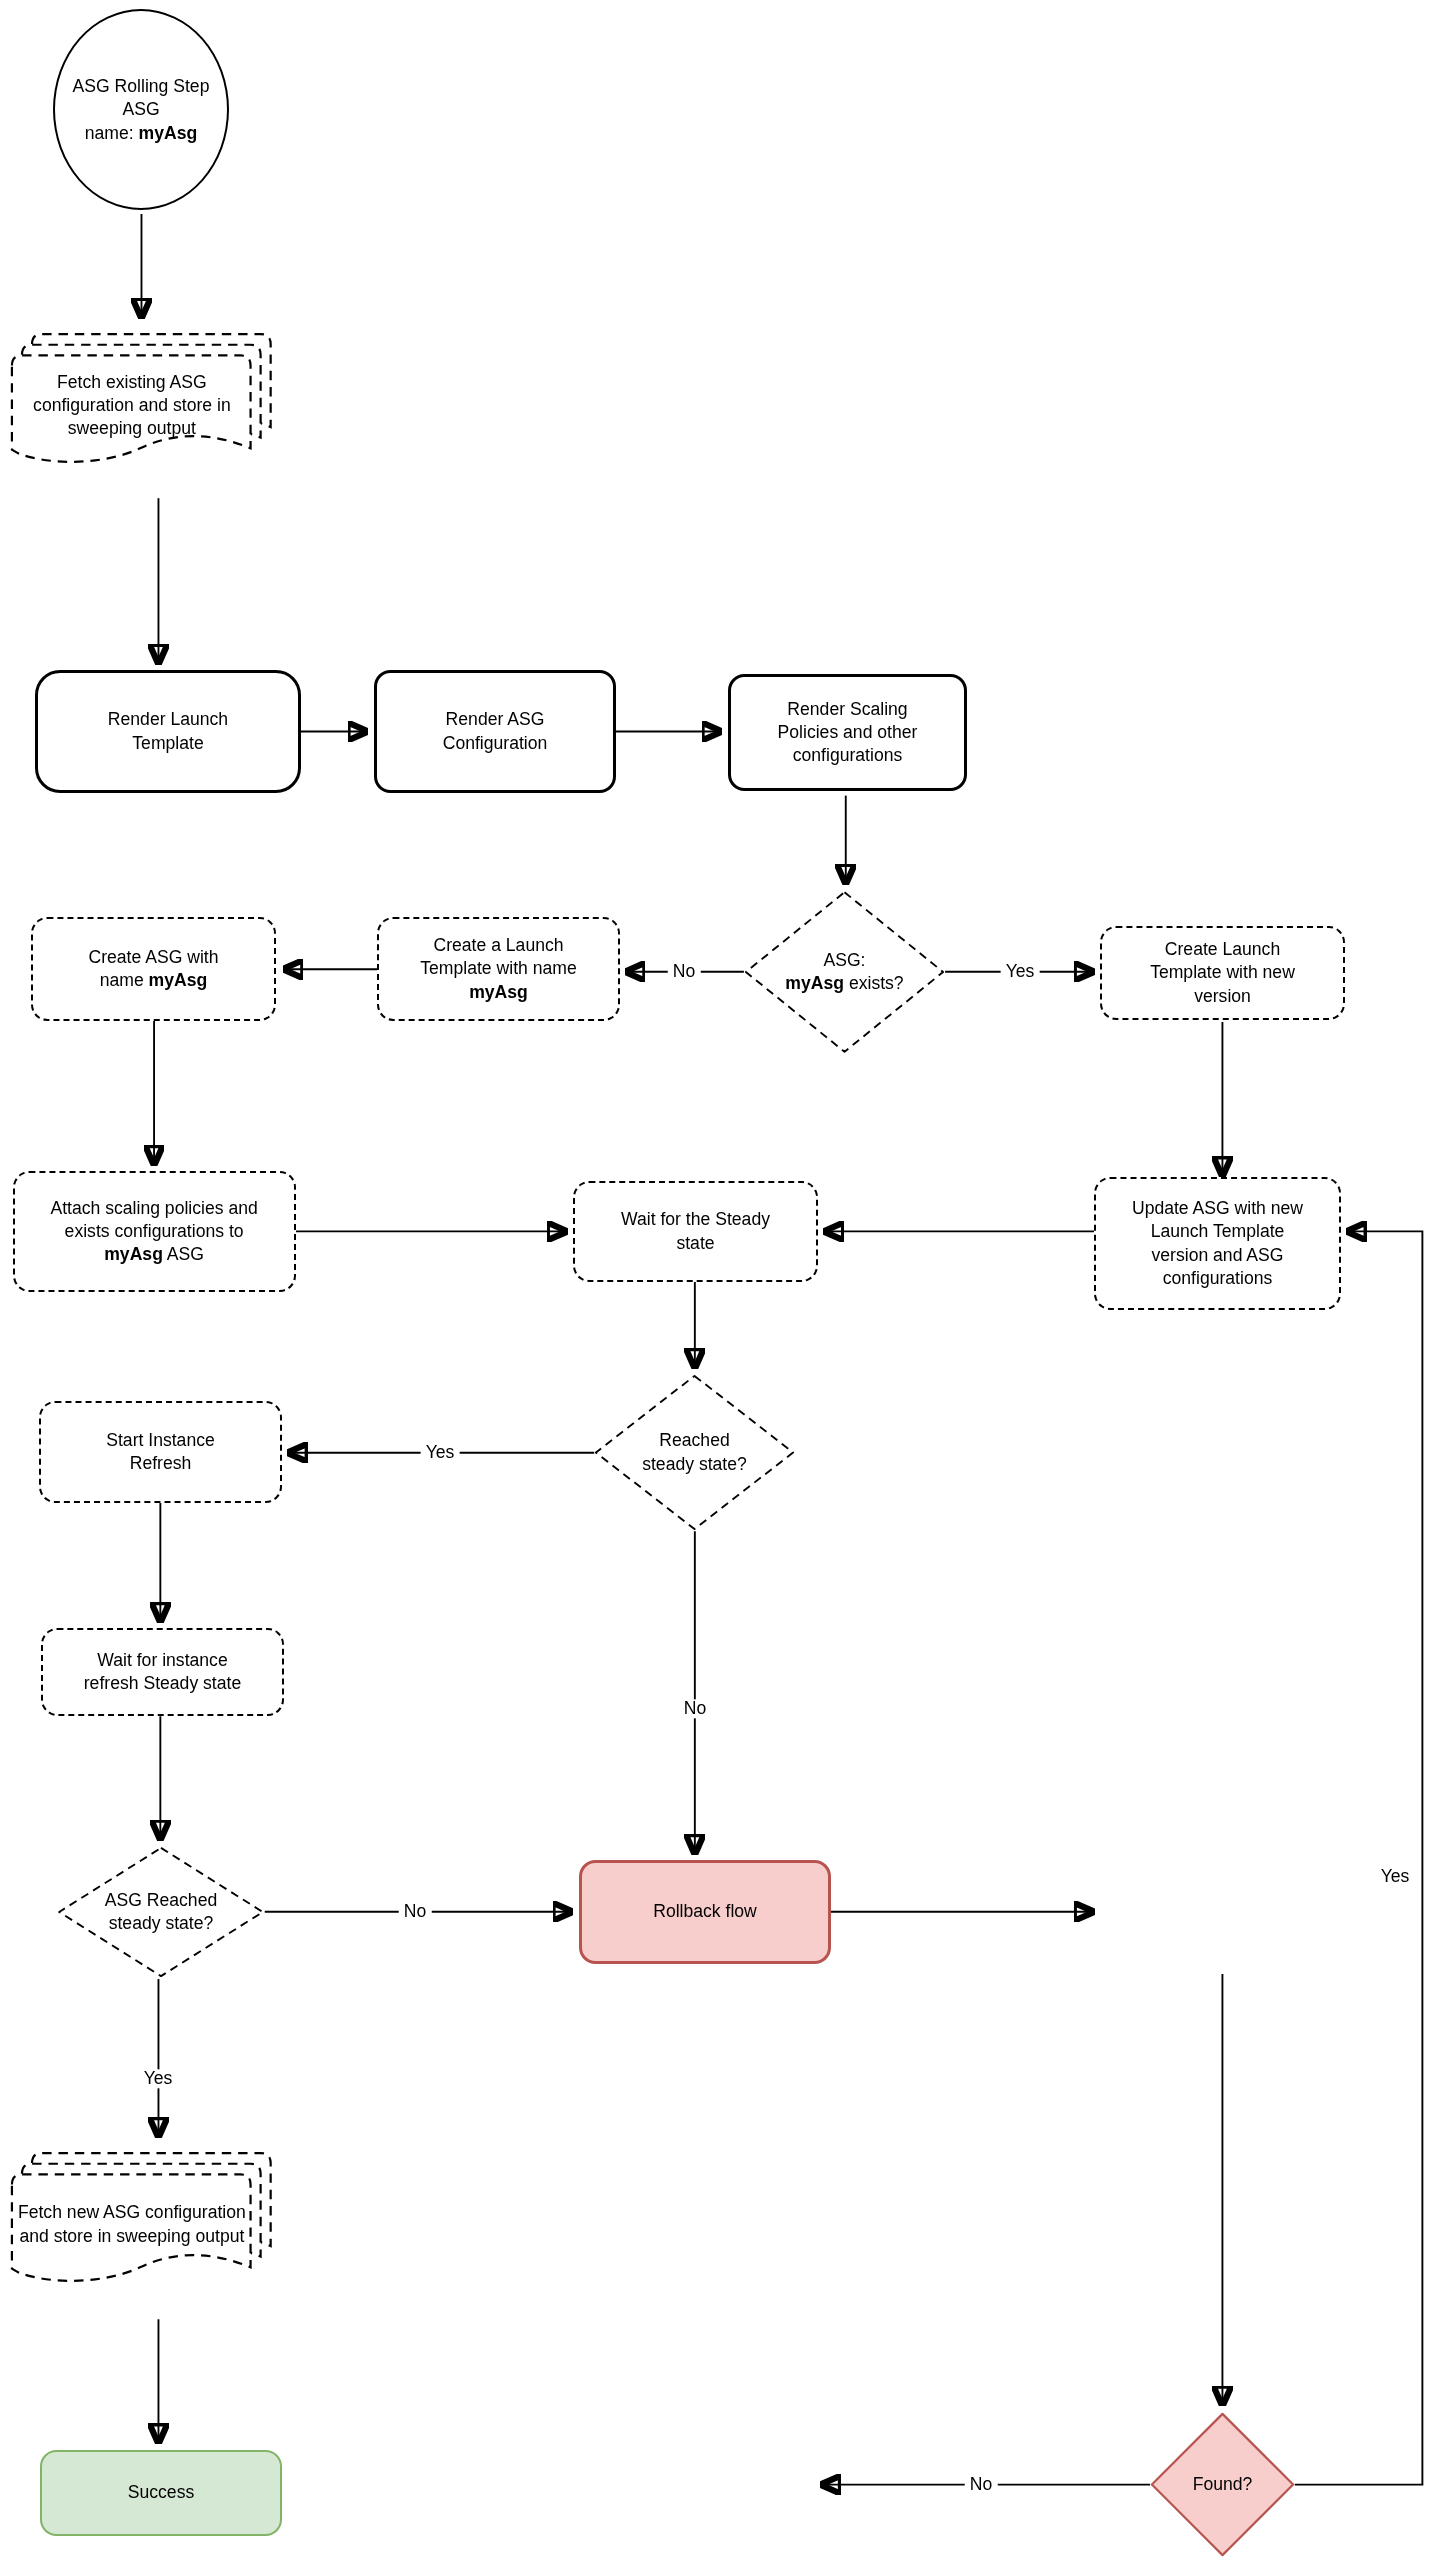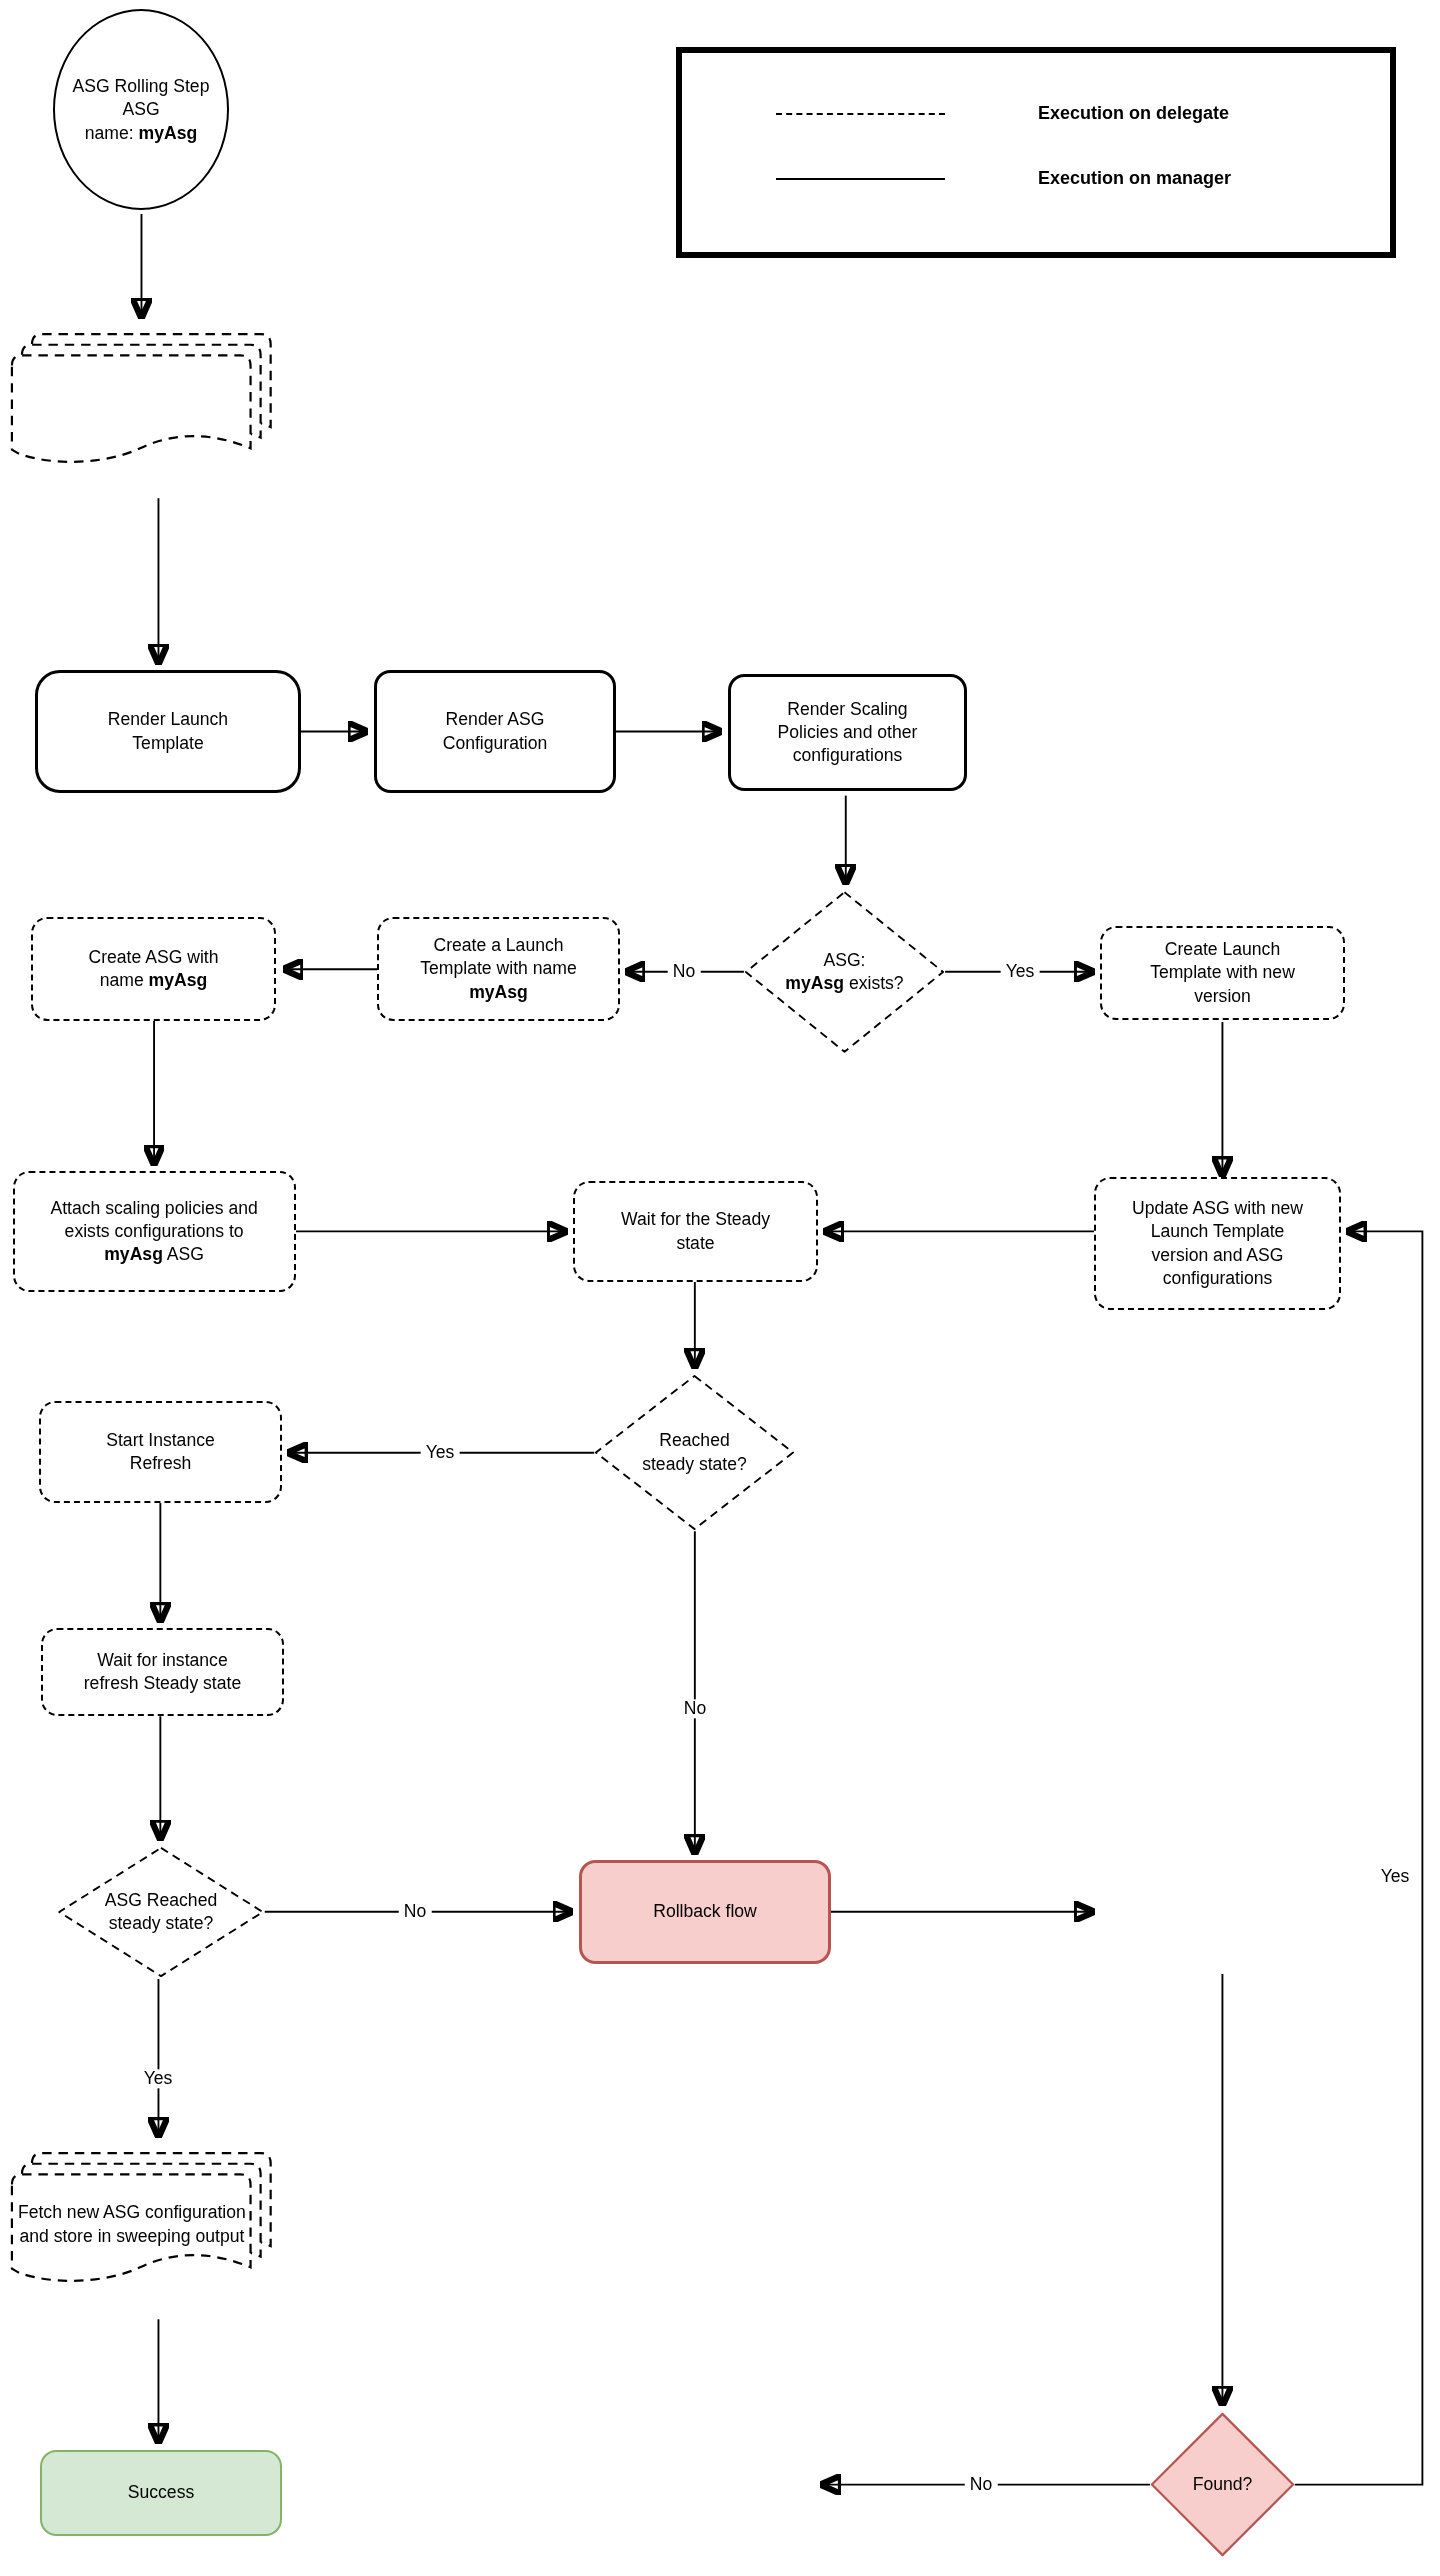--- a/index.html
+++ b/index.html
@@ -79,20 +79,21 @@
   </div>
 
   <div class="node multidoc" style="left:9.4px;top:324px;width:274px;height:157px;background:transparent;">
     <svg class="shape" viewBox="0 0 435 250">
       <g fill="#fff" stroke="#000" stroke-width="3.5" stroke-dasharray="15 11">
         <path transform="translate(32,-34)" d="M 4 66 Q 4 50 20 50 L 368 50 Q 384 50 384 66 L 384 198 C 322 172 262 172 208 198 C 152 224 66 226 14 206 L 4 200 Z"></path>
         <path transform="translate(16,-17)" d="M 4 66 Q 4 50 20 50 L 368 50 Q 384 50 384 66 L 384 198 C 322 172 262 172 208 198 C 152 224 66 226 14 206 L 4 200 Z"></path>
         <path d="M 4 66 Q 4 50 20 50 L 368 50 Q 384 50 384 66 L 384 198 C 322 172 262 172 208 198 C 152 224 66 226 14 206 L 4 200 Z"></path>
       </g>
     </svg>
+    <span class="txt">Fetch existing ASG configuration and store in sweeping output</span>
   </div>
 
   <div class="node box solid" style="left:35px;top:670px;width:266px;height:123px;padding:0 47px;border-radius:25px;">
     <span class="txt">Render Launch Template</span>
   </div>
   <div class="node box solid" style="left:374px;top:670px;width:242px;height:123px;padding:0 44px;">
     <span class="txt">Render ASG Configuration</span>
   </div>
   <div class="node box solid" style="left:728px;top:674px;width:239px;height:117px;padding:0 25px;">
     <span class="txt">Render Scaling Policies and other configurations</span>
@@ -190,25 +191,15 @@
 
   <span class="edge-label" style="left:684px;top:972px;">No</span>
   <span class="edge-label" style="left:1020px;top:972px;">Yes</span>
   <span class="edge-label" style="left:440px;top:1453px;">Yes</span>
   <span class="edge-label" style="left:695px;top:1709px;">No</span>
   <span class="edge-label" style="left:415px;top:1912px;">No</span>
   <span class="edge-label" style="left:158px;top:2079px;">Yes</span>
   <span class="edge-label" style="left:981px;top:2485px;">No</span>
   <span class="edge-label" style="left:1395px;top:1877px;">Yes</span>
 
-  <div class="legend">
-    <div class="legend-row row1">
-      <span class="legend-line dashed-sample"></span>
-      <span class="legend-label">Execution on delegate</span>
-    </div>
-    <div class="legend-row row2">
-      <span class="legend-line solid-sample"></span>
-      <span class="legend-label">Execution on manager</span>
-    </div>
-  </div>
 
 </div>
 
 
 </body></html>

